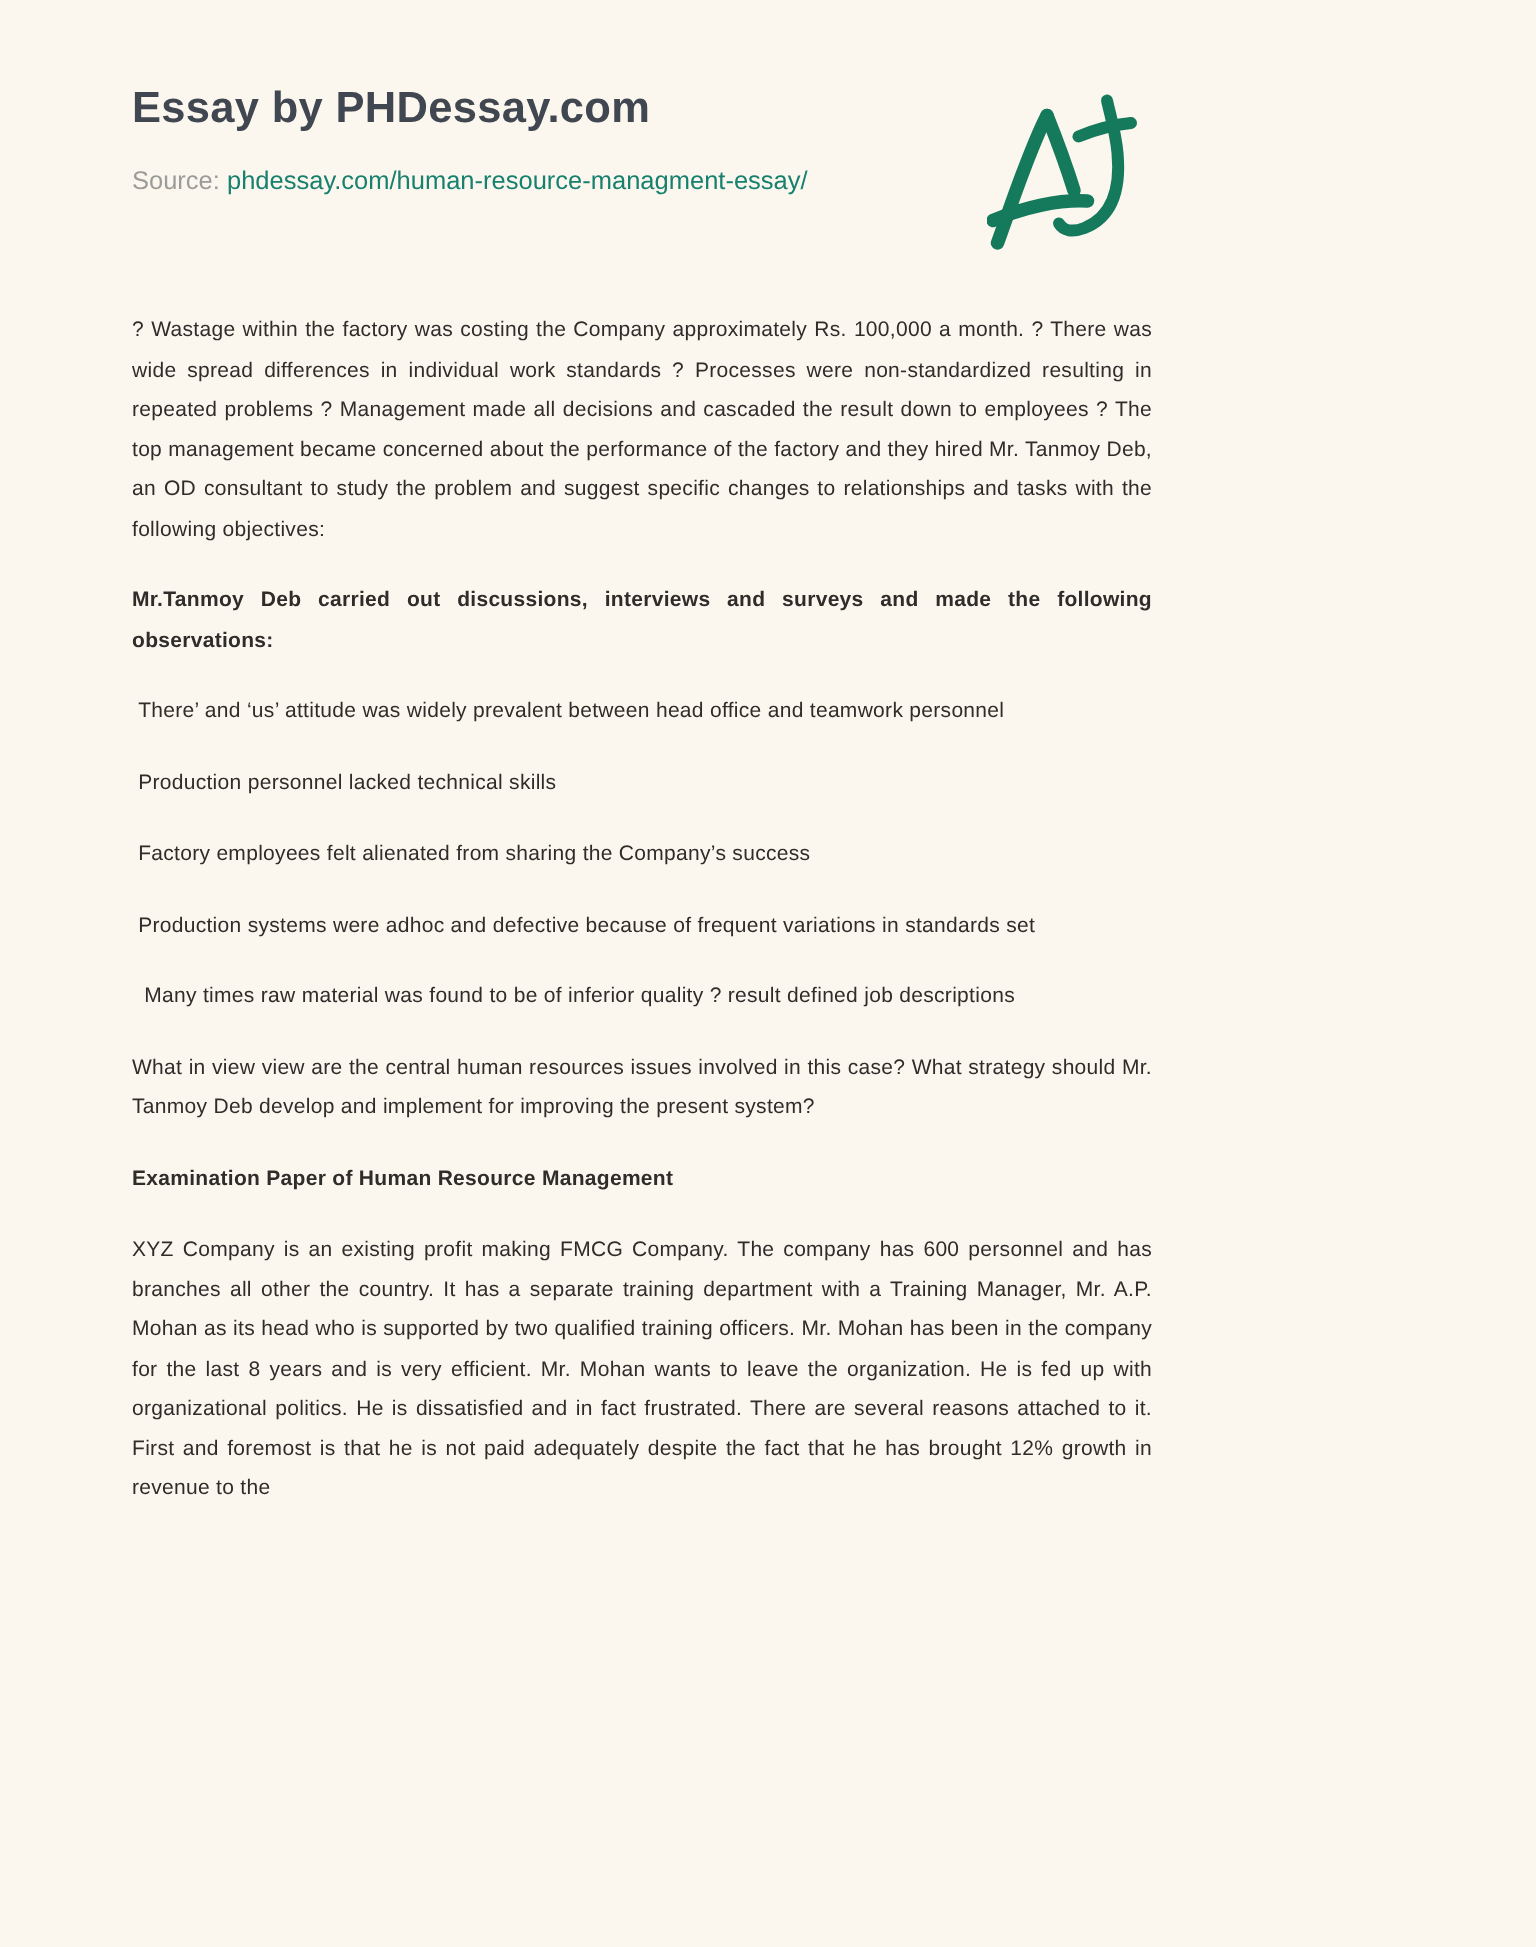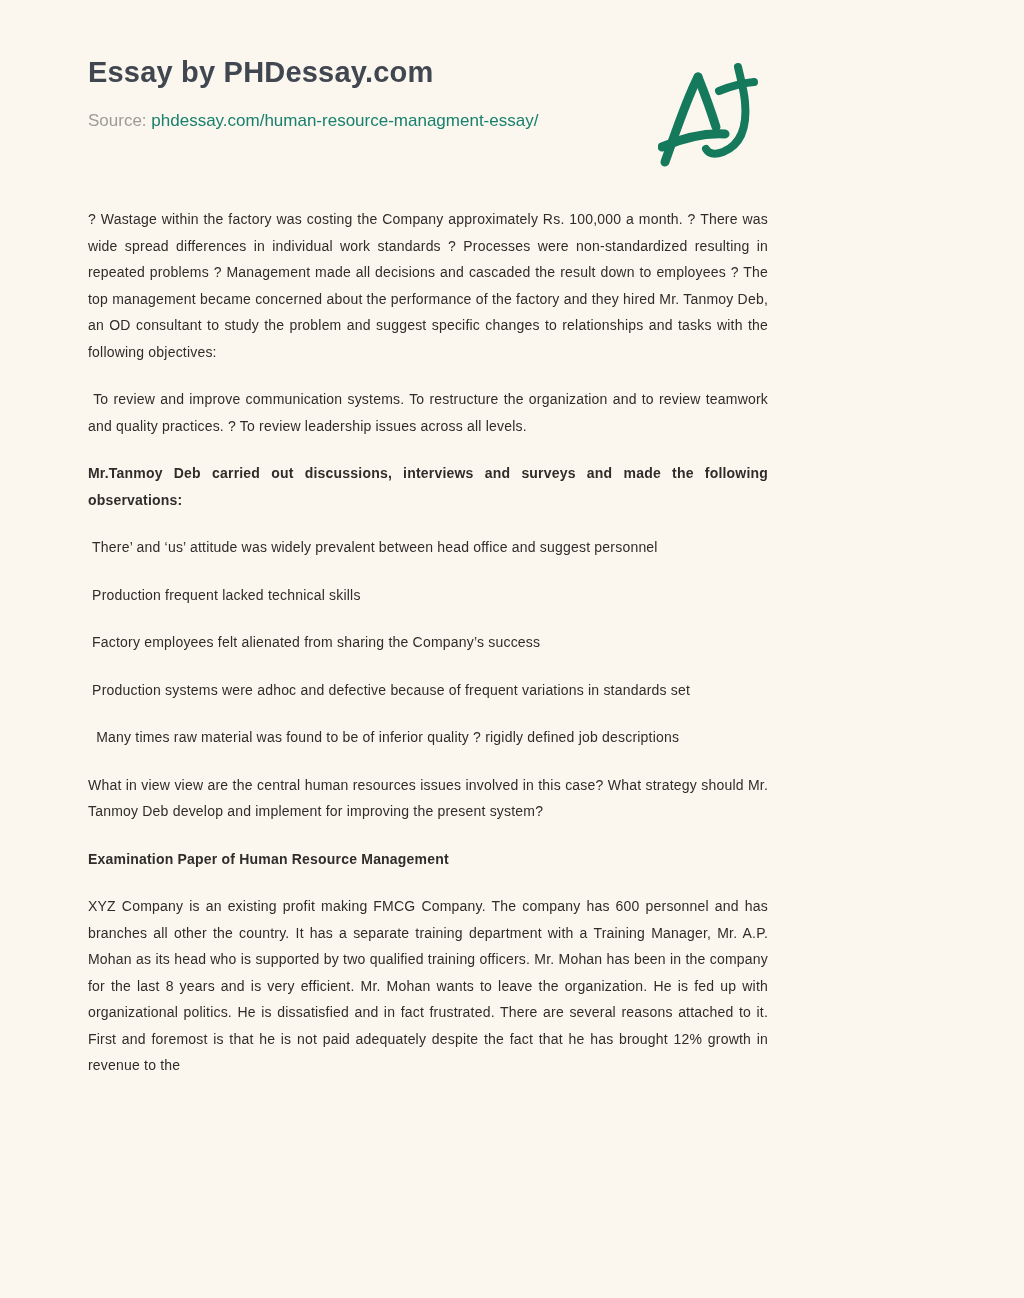--- a/index.html
+++ b/index.html
@@ -88,25 +88,24 @@
         <path d="M60,33 C72,28 84,25 95,24" stroke-width="8"></path>
 
         <path d="M79,9 C82,22 85,32 86,44 C88,66 84,86 64,94 C56,97 50,96 47,91" stroke-width="8"></path>
       </svg>
     </div>
   </div>
 
 
   <div class="essay-body" id="essay-body">
       <p class="para">? Wastage within the factory was costing the Company approximately Rs. 100,000 a month. ? There was wide spread differences in individual work standards ? Processes were non-standardized resulting in repeated problems ? Management made all decisions and cascaded the result down to employees ? The top management became concerned about the performance of the factory and they hired Mr. Tanmoy Deb, an OD consultant to study the problem and suggest specific changes to relationships and tasks with the following objectives:</p>
-      <p class="para"> To review and improve communication systems. To restructure the organization and to review teamwork and quality practices. ? To review leadership issues across all levels.</p>
       <p class="para bold">Mr.Tanmoy Deb carried out discussions, interviews and surveys and made the following observations:</p>
-      <p class="para"> There’ and ‘us’ attitude was widely prevalent between head office and suggest personnel</p>
-      <p class="para"> Production frequent lacked technical skills</p>
+      <p class="para"> There’ and ‘us’ attitude was widely prevalent between head office and teamwork personnel</p>
+      <p class="para"> Production personnel lacked technical skills</p>
       <p class="para"> Factory employees felt alienated from sharing the Company’s success</p>
       <p class="para"> Production systems were adhoc and defective because of frequent variations in standards set</p>
-      <p class="para">  Many times raw material was found to be of inferior quality ? rigidly defined job descriptions</p>
+      <p class="para">  Many times raw material was found to be of inferior quality ? result defined job descriptions</p>
       <p class="para">What in view view are the central human resources issues involved in this case? What strategy should Mr. Tanmoy Deb develop and implement for improving the present system?</p>
       <p class="para bold">Examination Paper of Human Resource Management</p>
       <p class="para">XYZ Company is an existing profit making FMCG Company. The company has 600 personnel and has branches all other the country. It has a separate training department with a Training Manager, Mr. A.P. Mohan as its head who is supported by two qualified training officers. Mr. Mohan has been in the company for the last 8 years and is very efficient. Mr. Mohan wants to leave the organization. He is fed up with organizational politics. He is dissatisfied and in fact frustrated. There are several reasons attached to it. First and foremost is that he is not paid adequately despite the fact that he has brought 12% growth in revenue to the</p>
     </div>
 
 </div>
 
 </body></html>

